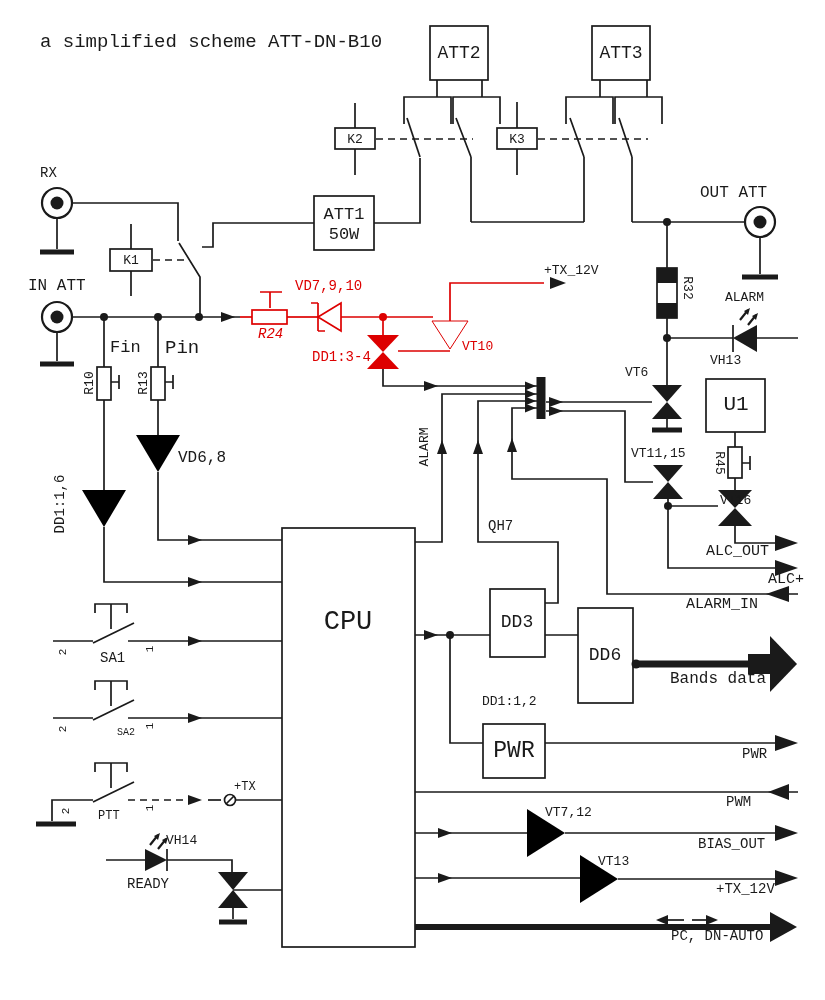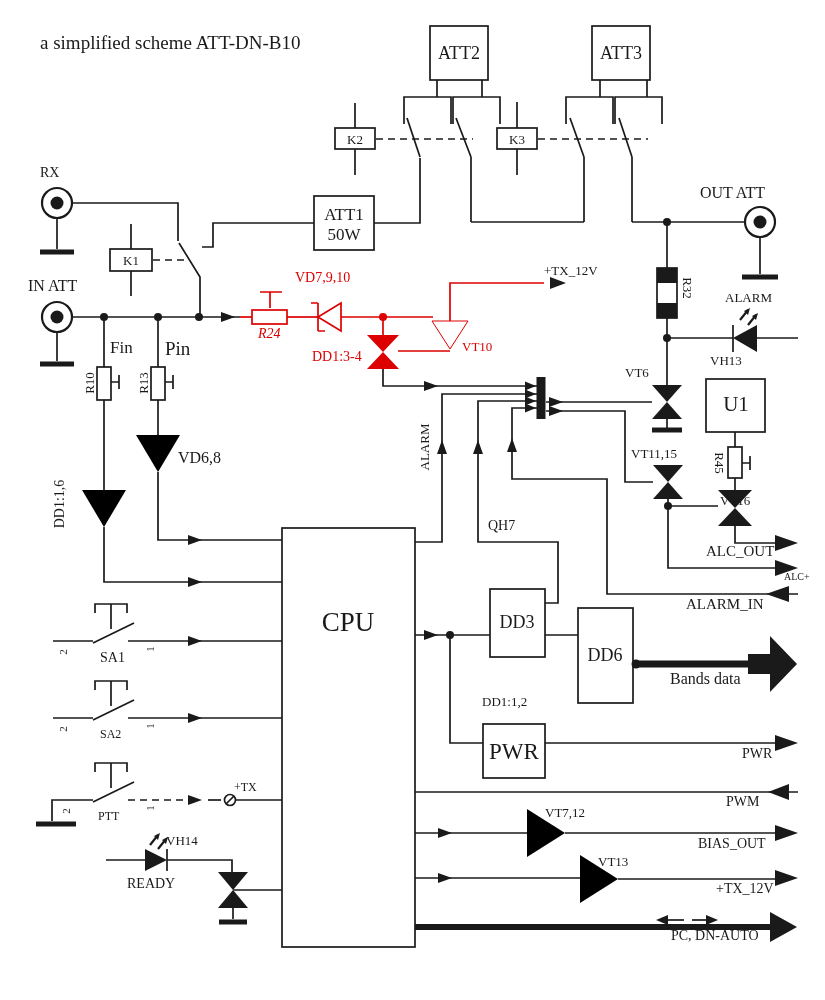--- a/index.html
+++ b/index.html
@@ -1,17 +1,17 @@
 <!DOCTYPE html>
 <html><head>
 <meta charset="utf-8">
 <style>
   html,body{margin:0;padding:0;background:#f2f2f2;}
   .stage{position:relative;width:825px;height:1000px;background:#ffffff;overflow:hidden;
-         font-family:Liberation Serif, serif;}
+         font-family:Liberation Mono, monospace;}
   .stage svg{position:absolute;left:0;top:0;}
   svg path,svg rect,svg circle,svg line,svg polyline{stroke:#1a1a1a;stroke-width:1.7;fill:none;}
   svg .f{fill:#1a1a1a;stroke:none;}
   svg .red{stroke:#dd0000;}
   svg .redf{fill:#dd0000;stroke:none;}
   svg .redw{stroke:#dd0000;fill:#ffffff;}
   svg .thick{stroke-width:5;}
   svg .sw2{stroke-width:2.2;}
   svg .sw6{stroke-width:6;}
   svg .sw7{stroke-width:7;}
@@ -323,35 +323,35 @@
 <span class="lbl c" style="left:131px;top:260px;font-size:13px">K1</span>
 <span class="lbl c" style="left:355px;top:139px;font-size:13px">K2</span>
 <span class="lbl c" style="left:517px;top:139px;font-size:13px">K3</span>
 
 <span class="lbl" style="left:110px;top:339px;font-size:17px">Fin</span>
 <span class="lbl" style="left:165px;top:339px;font-size:19px">Pin</span>
 <span class="lbl rotccw" style="left:89px;top:383px;font-size:13px">R10</span>
 <span class="lbl rotccw" style="left:143px;top:383px;font-size:13px">R13</span>
 
 <span class="lbl redt it" style="left:251px;top:327px;font-size:14px">R24</span>
-<span class="lbl redt" style="left:295px;top:271px;font-size:14px">VD7,9,10</span>
+<span class="lbl redt" style="left:295px;top:279px;font-size:14px">VD7,9,10</span>
 <span class="lbl redt" style="left:312px;top:350px;font-size:14px">DD1:3-4</span>
 <span class="lbl redt" style="left:462px;top:340px;font-size:13px">VT10</span>
 <span class="lbl" style="left:544px;top:264px;font-size:13px">+TX_12V</span>
 
 <span class="lbl rotcw" style="left:687px;top:288px;font-size:13px">R32</span>
 <span class="lbl" style="left:725px;top:291px;font-size:13px">ALARM</span>
 <span class="lbl" style="left:710px;top:354px;font-size:13px">VH13</span>
 <span class="lbl" style="left:625px;top:366px;font-size:13px">VT6</span>
 <span class="lbl c" style="left:736px;top:404px;font-size:21px">U1</span>
 <span class="lbl rotcw" style="left:719px;top:463px;font-size:13px">R45</span>
 <span class="lbl" style="left:631px;top:447px;font-size:13px">VT11,15</span>
 <span class="lbl" style="left:720px;top:494px;font-size:13px">VT16</span>
 <span class="lbl" style="left:706px;top:544px;font-size:15px">ALC_OUT</span>
-<span class="lbl" style="left:784px;top:572px;font-size:10px">ALC+</span>
+<span class="lbl" style="left:768px;top:572px;font-size:15px">ALC+</span>
 <span class="lbl" style="left:686px;top:597px;font-size:15px">ALARM_IN</span>
 
 <span class="lbl rotccw" style="left:424px;top:447px;font-size:13px">ALARM</span>
 <span class="lbl" style="left:488px;top:519px;font-size:14px">QH7</span>
 <span class="lbl" style="left:178px;top:450px;font-size:16px">VD6,8</span>
 <span class="lbl rotccw" style="left:60px;top:504px;font-size:14px">DD1:1,6</span>
 
 <span class="lbl c" style="left:348px;top:622px;font-size:27px">CPU</span>
 <span class="lbl c" style="left:517px;top:622px;font-size:18px">DD3</span>
 <span class="lbl c" style="left:605px;top:655px;font-size:18px">DD6</span>
@@ -360,21 +360,21 @@
 <span class="lbl c" style="left:514px;top:751px;font-size:23px">PWR</span>
 <span class="lbl" style="left:742px;top:747px;font-size:14px">PWR</span>
 <span class="lbl" style="left:726px;top:795px;font-size:14px">PWM</span>
 <span class="lbl" style="left:545px;top:806px;font-size:13px">VT7,12</span>
 <span class="lbl" style="left:698px;top:837px;font-size:14px">BIAS_OUT</span>
 <span class="lbl" style="left:598px;top:855px;font-size:13px">VT13</span>
 <span class="lbl" style="left:716px;top:882px;font-size:14px">+TX_12V</span>
 <span class="lbl" style="left:671px;top:929px;font-size:14px">PC, DN-AUTO</span>
 
 <span class="lbl" style="left:100px;top:651px;font-size:14px">SA1</span>
-<span class="lbl" style="left:100px;top:728px;font-size:12px">SA2</span>
+<span class="lbl" style="left:117px;top:728px;font-size:10px">SA2</span>
 <span class="lbl" style="left:98px;top:810px;font-size:12px">PTT</span>
 <span class="lbl rotccw" style="left:63px;top:652px;font-size:11px">2</span>
 <span class="lbl rotccw" style="left:150px;top:649px;font-size:11px">1</span>
 <span class="lbl rotccw" style="left:63px;top:729px;font-size:11px">2</span>
 <span class="lbl rotccw" style="left:150px;top:726px;font-size:11px">1</span>
 <span class="lbl rotccw" style="left:66px;top:811px;font-size:11px">2</span>
 <span class="lbl rotccw" style="left:150px;top:808px;font-size:11px">1</span>
 
 <span class="lbl" style="left:166px;top:834px;font-size:13px">VH14</span>
 <span class="lbl" style="left:127px;top:877px;font-size:14px">READY</span>

